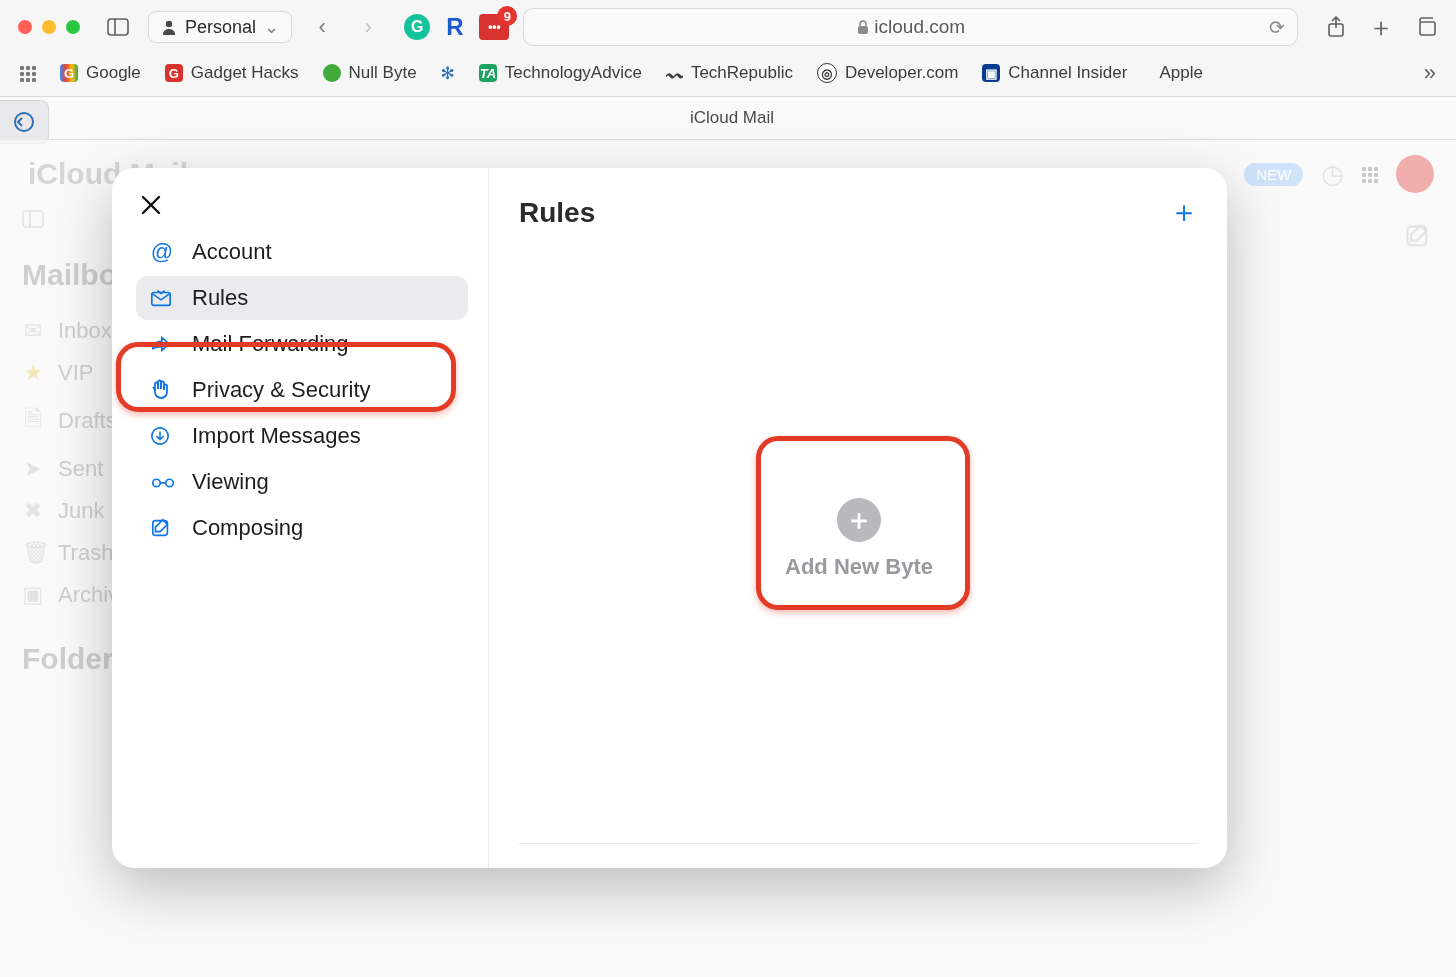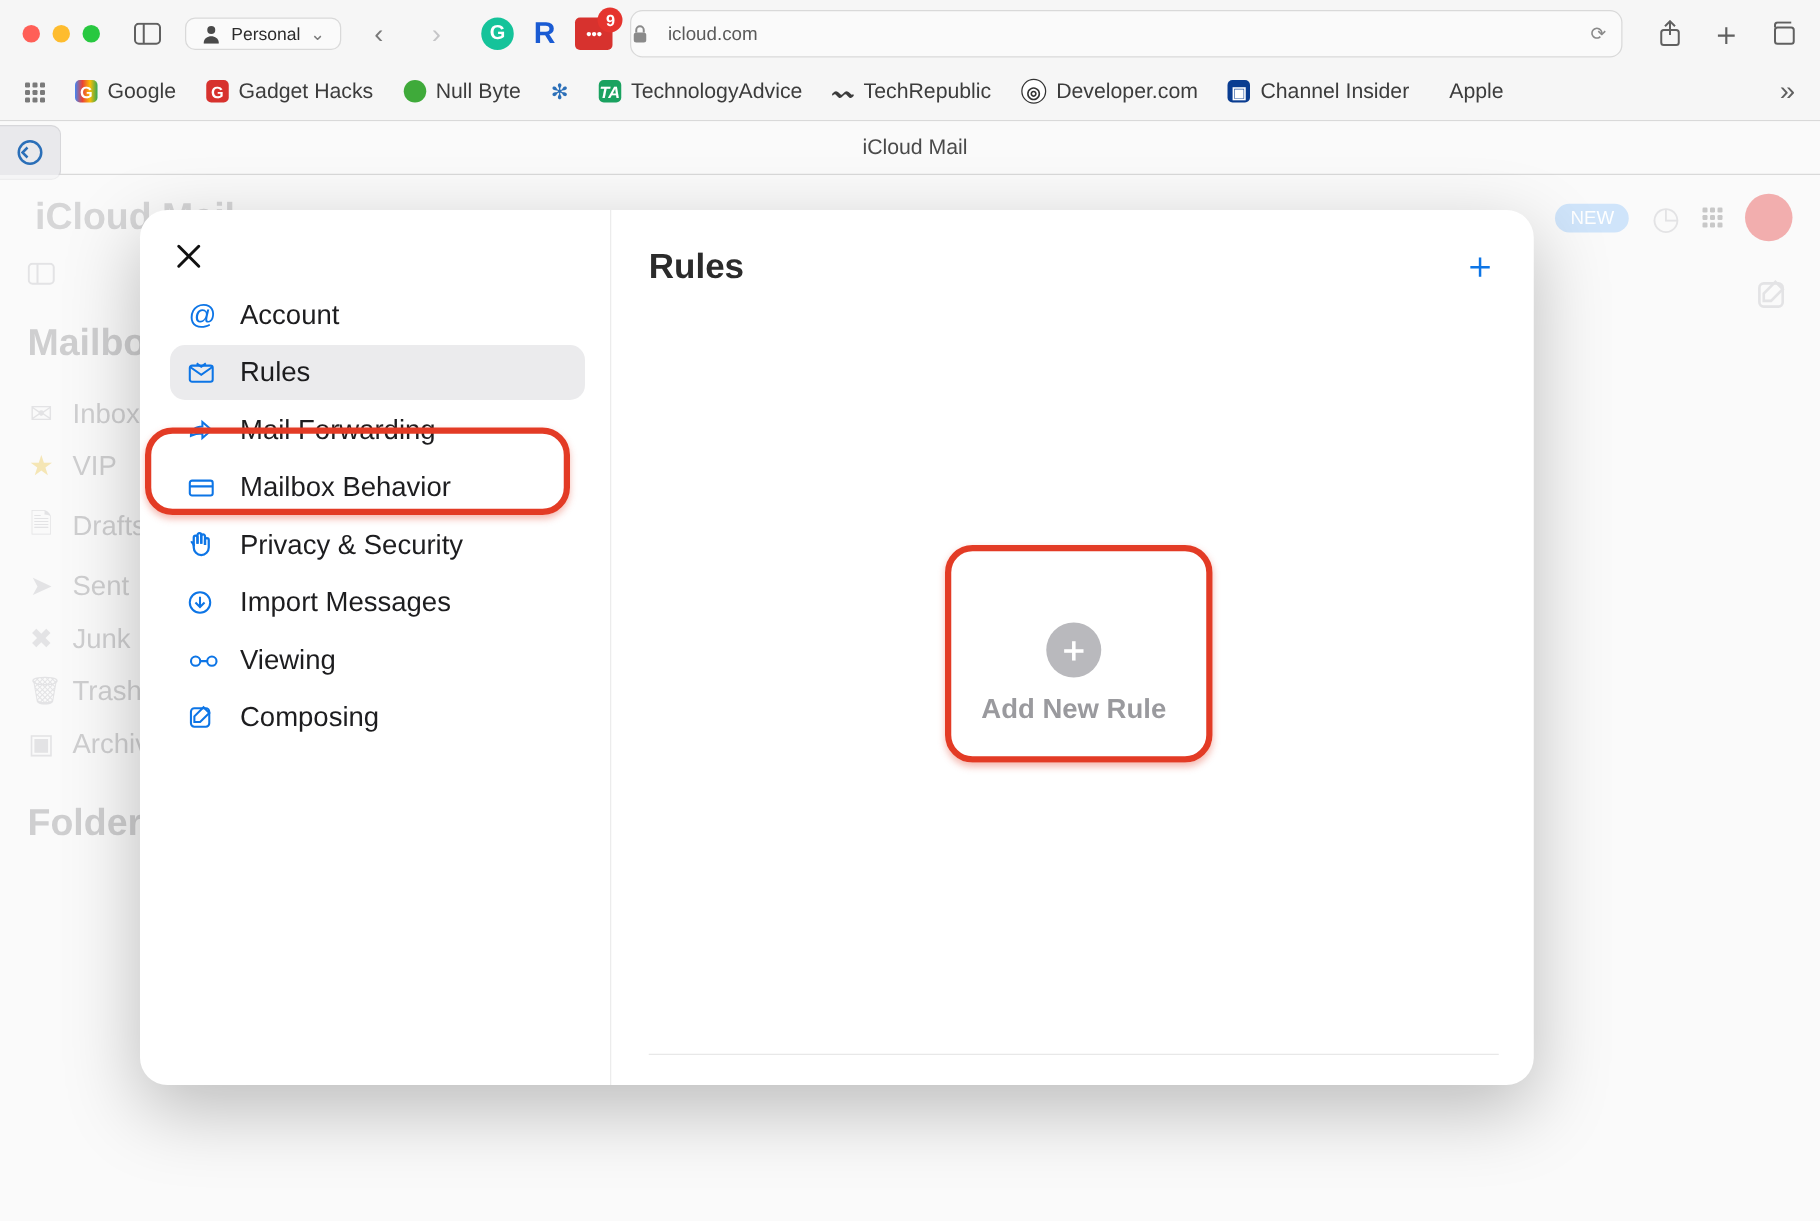--- a/index.html
+++ b/index.html
@@ -28,26 +28,26 @@
   .dot{width:14px;height:14px;border-radius:50%;}
   .dot.red{background:#ff5f57;}
   .dot.yellow{background:#febc2e;}
   .dot.green{background:#28c840;}
   .tb-btn{
     width:30px;height:30px;border-radius:6px;display:flex;align-items:center;justify-content:center;color:#606060;
     border:1px solid transparent;
   }
   .profile-pill{
     display:flex;align-items:center;gap:8px;border:1px solid var(--border);border-radius:8px;padding:4px 12px;
-    background:#fafafa;font-size:14px;
+    background:#fafafa;font-size:18px;
   }
   .nav-arrow{font-size:22px;color:#7a7a7a;width:32px;text-align:center;}
   .addr{
-    flex:1;display:flex;align-items:center;gap:15px;border:1px solid var(--border);
-    background:#fafafa;border-radius:10px;height:36px;font-size:15px;color:#5a5a5a;position:relative;
+    flex:1;display:flex;align-items:center;justify-content:center;gap:4px;border:1px solid var(--border);
+    background:#fafafa;border-radius:10px;height:36px;font-size:19px;color:#5a5a5a;position:relative;
   }
   .addr .reload{position:absolute;right:12px;color:#8a8a8a;}
   .tool-icon{color:#606060;font-size:20px;}
 
   .bk-icon{width:18px;height:18px;display:flex;align-items:center;justify-content:center;border-radius:4px;font-size:13px;font-weight:700;color:#fff;}
   .bk-row{
     display:flex;align-items:center;gap:24px;padding:6px 20px 10px 20px;font-size:17px;color:#3c3c3c;
   }
   .bk-item{display:flex;align-items:center;gap:8px;}
   .badge9{
@@ -370,29 +370,20 @@
       <div class="m-item">
         <span class="ic">
           <svg width="22" height="18" viewBox="0 0 24 18" fill="none" stroke="#0d75e6" stroke-width="1.8">
               <path d="M3 14c0-5 4-8 10-8V2l8 7-8 7v-4c-5 0-8 1-10 2z"></path>
             </svg>
         </span>
         <span>Mail Forwarding</span>
       </div>
       <div class="m-item">
         <span class="ic">
-          <svg width="22" height="18" viewBox="0 0 24 18" fill="none" stroke="#0d75e6" stroke-width="1.8">
-              <rect x="2" y="3" width="20" height="13" rx="2"></rect>
-              <line x1="2" y1="8" x2="22" y2="8"></line>
-            </svg>
-        </span>
-        <span>Mailbox Behavior</span>
-      </div>
-      <div class="m-item">
-        <span class="ic">
           <svg width="20" height="22" viewBox="0 0 20 22" fill="none" stroke="#0d75e6" stroke-width="1.8">
               <path d="M5 12V5a1.5 1.5 0 013 0v5"></path>
               <path d="M8 10V3a1.5 1.5 0 013 0v7"></path>
               <path d="M11 10V4a1.5 1.5 0 013 0v7"></path>
               <path d="M14 11V7a1.5 1.5 0 013 0v6a6 6 0 01-12 0v-2l-2-3"></path>
             </svg>
         </span>
         <span>Privacy &amp; Security</span>
       </div>
       <div class="m-item">
@@ -429,21 +420,21 @@
     </div>
 
     <div class="m-main">
       <div class="m-head">
         <div class="m-title">Rules</div>
         <div class="plusbtn">＋</div>
       </div>
       <div class="centerbox">
         <div class="addnew">
           <div class="circle">＋</div>
-          <span>Add New Rule</span>
+          <span>Add New Byte</span>
         </div>
       </div>
       <div class="hr"></div>
 
       <div class="red-ring ring-add"></div>
     </div>
   </div>
 </div>
 
 </body></html>

